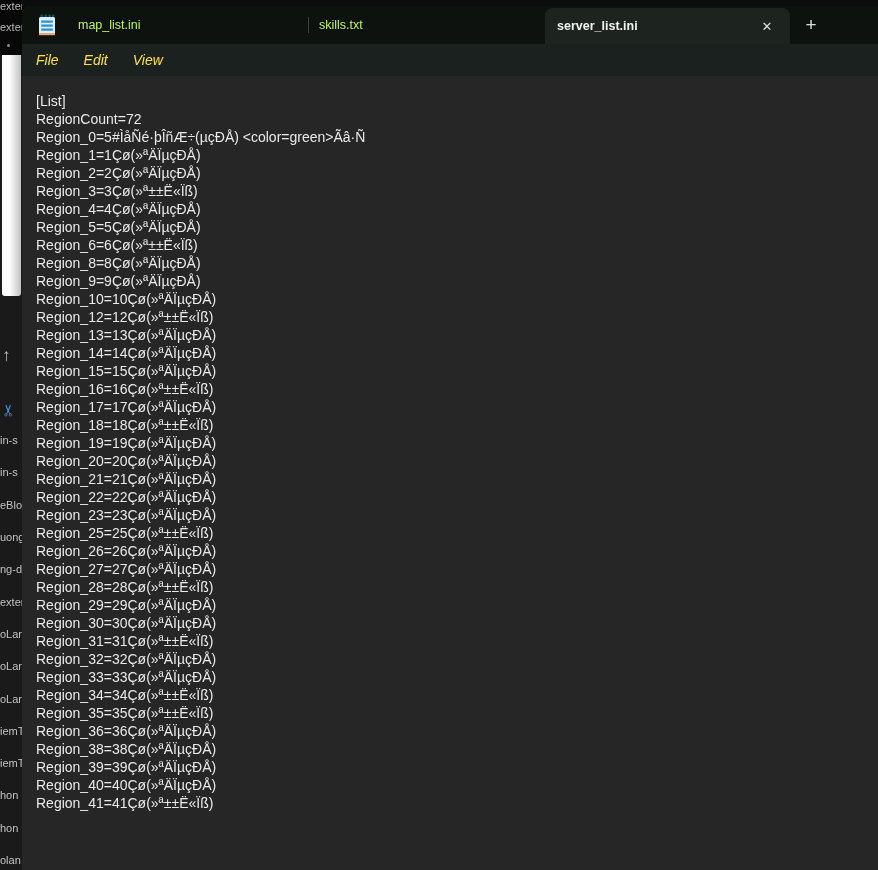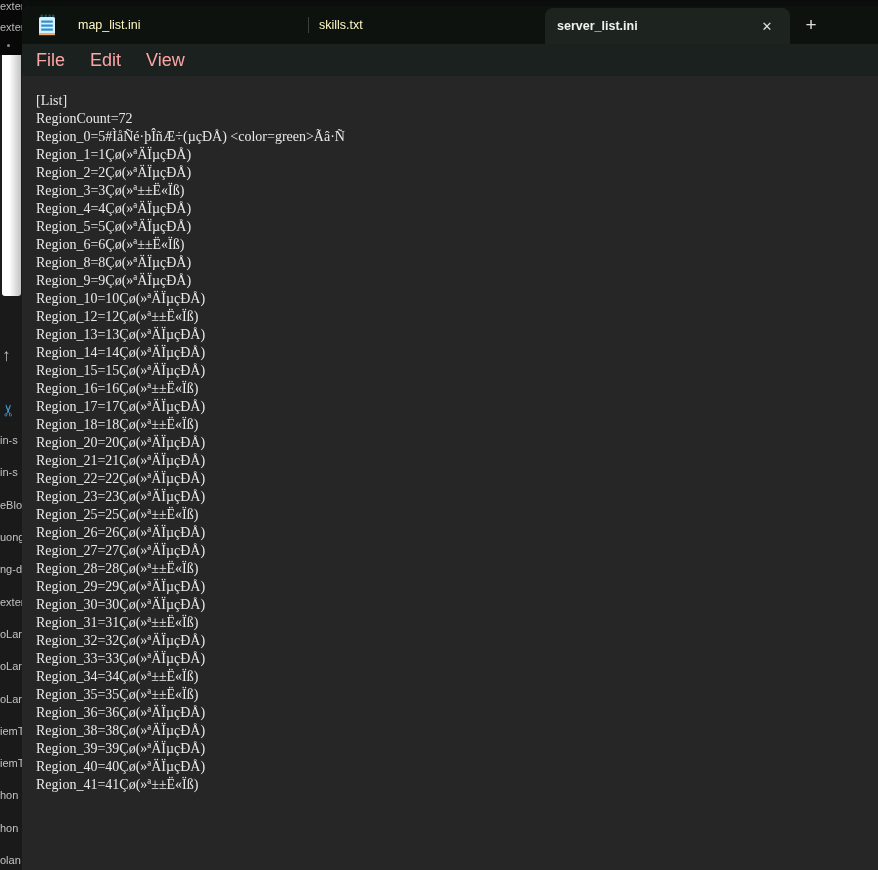--- a/index.html
+++ b/index.html
@@ -25,37 +25,37 @@
                color:#c2c2c2; white-space:nowrap; overflow:hidden; }
 
   
   .notepad { position:absolute; left:22px; top:6px; width:856px; height:864px;
              background:#262626; border-top-left-radius:8px; overflow:hidden; }
   .tabbar { position:absolute; top:0; left:0; right:0; height:38px; background:#0d120f; }
   .tab { position:absolute; top:0; height:38px; display:flex; align-items:center; cursor:default; }
   .tab1 { left:0; width:286px; }
   .npicon { position:absolute; left:16px; top:8px; width:18px; height:22px; }
   .tab1 .tablabel { position:absolute; left:56px; }
-  .tablabel { font-size:12.5px; color:#fef9c3; white-space:nowrap; }
+  .tablabel { font-size:12.5px; color:#bef264; white-space:nowrap; }
   .tabsep { position:absolute; left:286px; top:11px; width:1px; height:16px; background:#3a403d; }
   .tab2 { left:287px; width:243px; }
   .tab2 .tablabel { position:absolute; left:10px; }
   .tab3 { left:523px; width:245px; top:2px; height:36px; background:#1d2420; border-radius:8px 8px 0 0; }
   .tab3 .tablabel { position:absolute; left:12px; color:#f0f2f1; font-weight:bold; }
   .closebtn { position:absolute; right:14px; top:9px; width:18px; height:18px; font-size:13px;
               color:#dedede; display:flex; align-items:center; justify-content:center; }
   .plusbtn { position:absolute; left:777px; top:7px; width:24px; height:24px; font-size:19px; font-weight:300;
              color:#dcdcdc; display:flex; align-items:center; justify-content:center; }
 
   .menubar { position:absolute; top:38px; left:0; right:0; height:32px; background:#1b211e;
              display:flex; align-items:center; padding-left:14px; gap:25px; }
-  .menuitem { font-size:18px; color:#fca5a5; }
+  .menuitem { font-size:14px; color:#fde047;font-style:italic; }
 
   .content { position:absolute; top:70px; left:0; right:0; bottom:0; background:#262626;
-             padding:16px 0 0 14px; font-family:Liberation Serif, serif;
+             padding:16px 0 0 14px; font-family:Liberation Sans, sans-serif;
              font-size:14px; color:#e9e9e9; overflow:hidden; }
   .cline { height:18px; line-height:18px; white-space:pre; }
 </style>
 </head>
 <body>
 
 <div class="screen">
 
   <div class="bg-left">
     <div class="bg-left-top"></div>
@@ -132,20 +132,21 @@
         <div class="cline">Region_8=8Çø(»ªÄÏµçÐÅ)</div>
         <div class="cline">Region_9=9Çø(»ªÄÏµçÐÅ)</div>
         <div class="cline">Region_10=10Çø(»ªÄÏµçÐÅ)</div>
         <div class="cline">Region_12=12Çø(»ª±±Ë«Ïß)</div>
         <div class="cline">Region_13=13Çø(»ªÄÏµçÐÅ)</div>
         <div class="cline">Region_14=14Çø(»ªÄÏµçÐÅ)</div>
         <div class="cline">Region_15=15Çø(»ªÄÏµçÐÅ)</div>
         <div class="cline">Region_16=16Çø(»ª±±Ë«Ïß)</div>
         <div class="cline">Region_17=17Çø(»ªÄÏµçÐÅ)</div>
         <div class="cline">Region_18=18Çø(»ª±±Ë«Ïß)</div>
+        <div class="cline">Region_19=19Çø(»ªÄÏµçÐÅ)</div>
         <div class="cline">Region_20=20Çø(»ªÄÏµçÐÅ)</div>
         <div class="cline">Region_21=21Çø(»ªÄÏµçÐÅ)</div>
         <div class="cline">Region_22=22Çø(»ªÄÏµçÐÅ)</div>
         <div class="cline">Region_23=23Çø(»ªÄÏµçÐÅ)</div>
         <div class="cline">Region_25=25Çø(»ª±±Ë«Ïß)</div>
         <div class="cline">Region_26=26Çø(»ªÄÏµçÐÅ)</div>
         <div class="cline">Region_27=27Çø(»ªÄÏµçÐÅ)</div>
         <div class="cline">Region_28=28Çø(»ª±±Ë«Ïß)</div>
         <div class="cline">Region_29=29Çø(»ªÄÏµçÐÅ)</div>
         <div class="cline">Region_30=30Çø(»ªÄÏµçÐÅ)</div>

